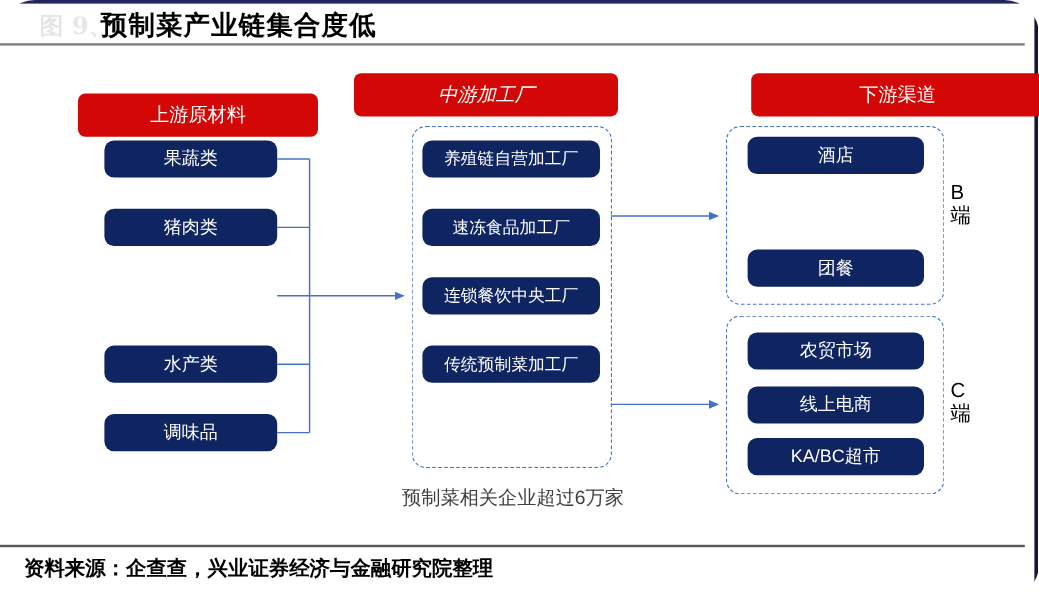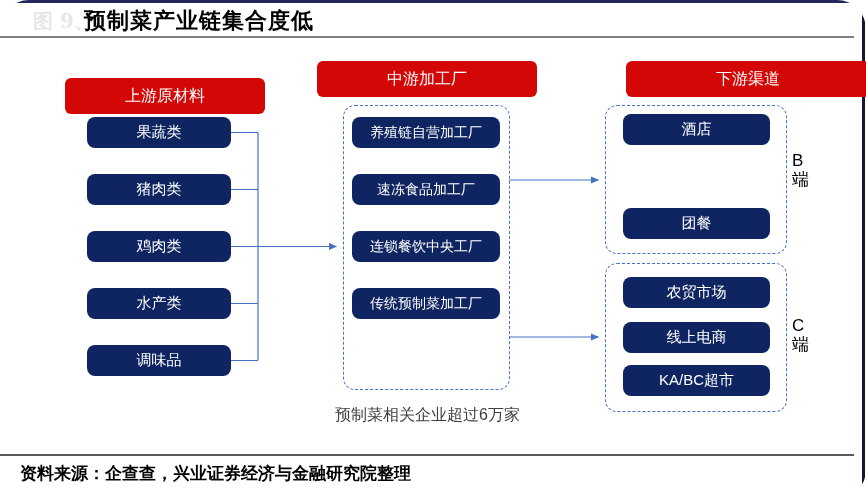--- a/index.html
+++ b/index.html
@@ -27,21 +27,21 @@
     position:absolute;left:20px;top:462px;font-size:17px;font-weight:bold;color:#000;
     font-family:"DejaVu Serif",serif;
   }
 
   
   .col-header{
     position:absolute;top:61px;height:36px;background:#D40707;border-radius:6px;
     color:#fff;font-size:16px;display:flex;align-items:center;justify-content:center;
   }
   .hdr-up{left:65px;width:200px;margin-top:17px;}
-  .hdr-mid{left:317px;width:220px;}
+  .hdr-mid{left:295px;width:220px;font-style:italic;}
   .hdr-down{left:590px;width:244px;margin-left:36px;}
 
   
   .nbox{
     position:absolute;height:31px;background:#0F2562;border-radius:8px;color:#fff;
     display:flex;align-items:center;justify-content:center;font-size:15px;
   }
   .up-box{left:87px;width:144px;}
   .mid-box{left:352px;width:148px;font-size:14px;}
   .dn-box{left:623px;width:147px;}
@@ -80,21 +80,20 @@
   <div class="figure-label">图 9、</div>
   <div class="page-title">预制菜产业链集合度低</div>
   <div class="title-underline"></div>
 
   <div class="col-header hdr-up">上游原材料</div>
   <div class="col-header hdr-mid">中游加工厂</div>
   <div class="col-header hdr-down">下游渠道</div>
 
   <div class="nbox up-box" style="top:117px">果蔬类</div>
   <div class="nbox up-box" style="top:174px">猪肉类</div>
-  <div class="nbox up-box" style="top:231px">鸡肉类</div>
   <div class="nbox up-box" style="top:288px">水产类</div>
   <div class="nbox up-box" style="top:345px">调味品</div>
 
   <div class="dashed-group grp-mid"></div>
   <div class="nbox mid-box" style="top:117px">养殖链自营加工厂</div>
   <div class="nbox mid-box" style="top:174px">速冻食品加工厂</div>
   <div class="nbox mid-box" style="top:231px">连锁餐饮中央工厂</div>
   <div class="nbox mid-box" style="top:288px">传统预制菜加工厂</div>
   <div class="group-caption">预制菜相关企业超过6万家</div>
 

